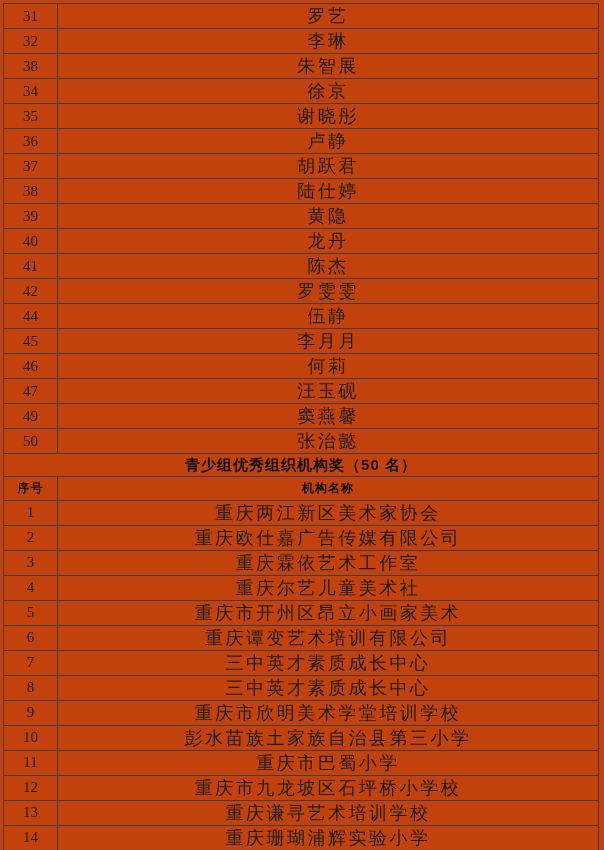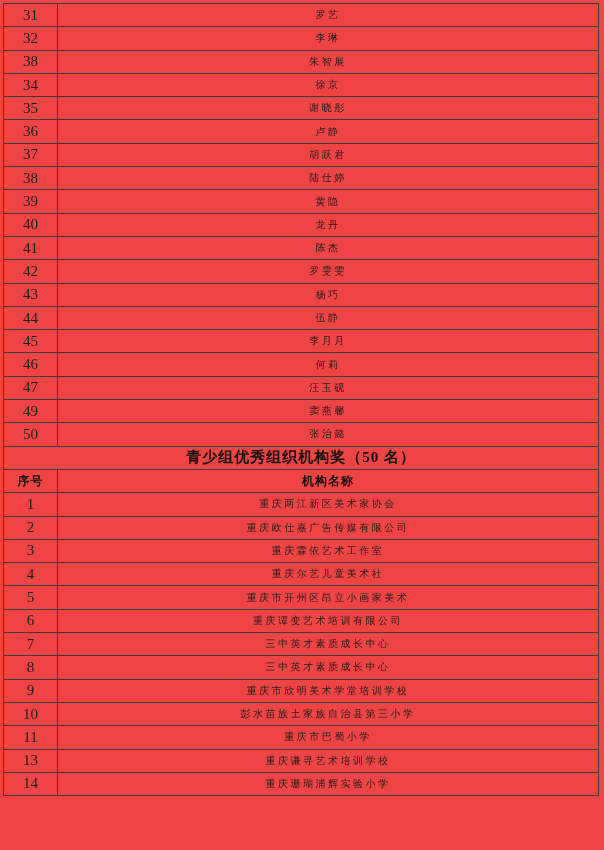--- a/index.html
+++ b/index.html
@@ -4,21 +4,21 @@
 <style>
   html, body {
     margin: 0;
     padding: 0;
     background: #ffffff;
   }
   .page {
     position: relative;
     width: 604px;
     height: 850px;
-    background: #ef4444;
+    background: #c2410c;
     overflow: hidden;
   }
   table.award-table {
     position: absolute;
     left: 3px;
     top: 3px;
     width: 596px;
     border-collapse: collapse;
     table-layout: fixed;
   }
@@ -33,26 +33,26 @@
   }
   col.col-no   { width: 54px; }
   col.col-name { width: auto; }
   .c-no {
     font-family: "Liberation Serif", "DejaVu Serif", serif;
     font-size: 15px;
     color: #1c1c1c;
   }
   .c-name {
     font-family: Liberation Sans, sans-serif;
-    font-size: 10px;
+    font-size: 18px;
     letter-spacing: 2.5px;
     color: #1c1c1c;
   }
   tr.section-row td {
-    font-family: Liberation Serif, serif;
+    font-family: Liberation Sans, sans-serif;
     font-weight: 700;
     font-size: 15px;
     letter-spacing: 1px;
     color: #111111;
   }
   tr.colhead-row td {
     font-family: "Liberation Sans", "DejaVu Sans", sans-serif;
     font-weight: 700;
     font-size: 12px;
     letter-spacing: 1px;
@@ -111,24 +111,20 @@
         </tr>
         <tr>
           <td class="c-no">41</td>
           <td class="c-name">陈杰</td>
         </tr>
         <tr>
           <td class="c-no">42</td>
           <td class="c-name">罗雯雯</td>
         </tr>
         <tr>
-          <td class="c-no">43</td>
-          <td class="c-name">杨巧</td>
-        </tr>
-        <tr>
           <td class="c-no">44</td>
           <td class="c-name">伍静</td>
         </tr>
         <tr>
           <td class="c-no">45</td>
           <td class="c-name">李月月</td>
         </tr>
         <tr>
           <td class="c-no">46</td>
           <td class="c-name">何莉</td>
@@ -196,20 +192,24 @@
         </tr>
         <tr>
           <td class="c-no">10</td>
           <td class="c-name">彭水苗族土家族自治县第三小学</td>
         </tr>
         <tr>
           <td class="c-no">11</td>
           <td class="c-name">重庆市巴蜀小学</td>
         </tr>
         <tr>
+          <td class="c-no">12</td>
+          <td class="c-name">重庆市九龙坡区石坪桥小学校</td>
+        </tr>
+        <tr>
           <td class="c-no">13</td>
           <td class="c-name">重庆谦寻艺术培训学校</td>
         </tr>
         <tr>
           <td class="c-no">14</td>
           <td class="c-name">重庆珊瑚浦辉实验小学</td>
         </tr>
       </tbody>
   </table>
 </div>

